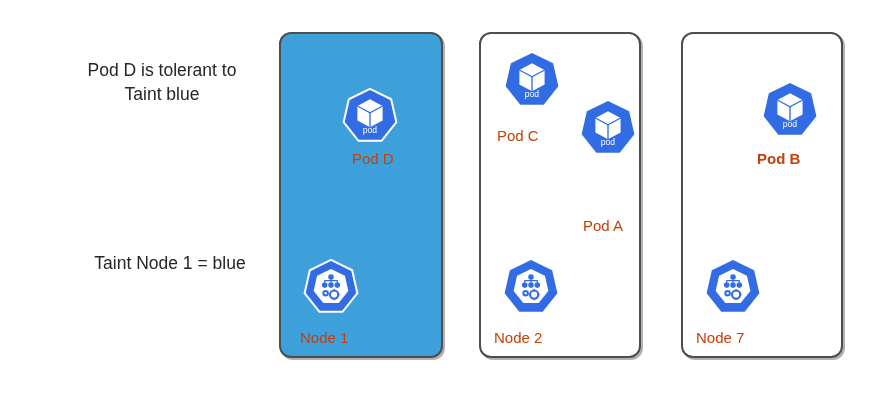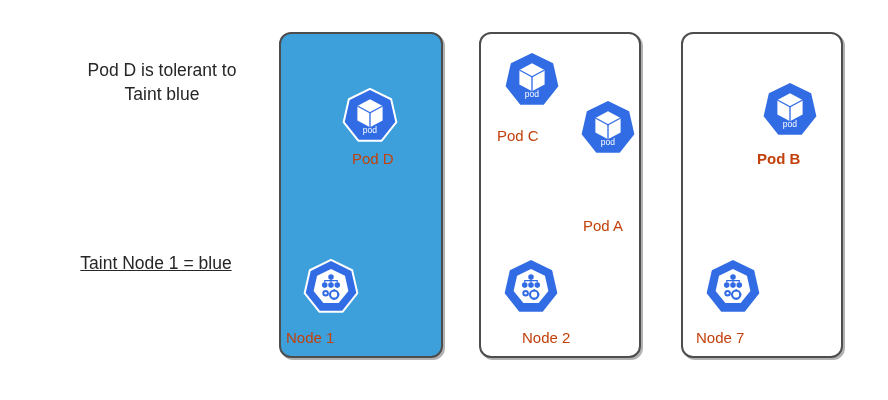--- a/index.html
+++ b/index.html
@@ -30,24 +30,23 @@
     color: #262626;
     text-align: center;
     white-space: pre-line;
   }
   #annotation-tolerant {
     left: 46px;
     top: 58px;
     width: 232px;
   }
   #annotation-taint {
-    left: 40px;
+    left: 54px;
     top: 251px;
     width: 232px;
-    text-decoration: underline;
   }
 
   
   .node-box {
     position: absolute;
     box-sizing: border-box;
     border: 2px solid #4d4d4d;
     border-radius: 12px;
     background: #ffffff;
     box-shadow: 2px 2px 0 rgba(0,0,0,0.30);
@@ -126,21 +125,21 @@
         <circle cx="33.5" cy="39.5" r="4.6"></circle>
       </g>
       <g fill="#326CE5">
         <rect x="32.7" y="33.6" width="1.8" height="2.4"></rect>
         <rect x="32.7" y="43" width="1.8" height="2.4"></rect>
         <rect x="27.6" y="38.6" width="2.4" height="1.8"></rect>
         <rect x="37" y="38.6" width="2.4" height="1.8"></rect>
       </g>
     </svg>
   </div>
-  <div class="item-label" style="left:286px; top:327px;">Node 1</div>
+  <div class="item-label" style="left:300px; top:327px;">Node 1</div>
 
   <div class="node-box" style="left:479px; top:32px; width:162px; height:326px;"></div>
 
   <div class="k8s-icon" style="left:505px; top:52px;">
     <svg viewBox="0 0 60 60" xmlns="http://www.w3.org/2000/svg">
       <polygon points="30,1 53.5,12.5 59.3,38 43,58.5 17,58.5 0.7,38 6.5,12.5" fill="#326CE5"></polygon>
       <g fill="#ffffff">
         <polygon points="30,12.5 44,20 44,36 30,43.5 16,36 16,20"></polygon>
       </g>
       <g stroke="#326CE5" stroke-width="1.5" fill="none">
@@ -187,21 +186,21 @@
         <circle cx="33.5" cy="39.5" r="4.6"></circle>
       </g>
       <g fill="#326CE5">
         <rect x="32.7" y="33.6" width="1.8" height="2.4"></rect>
         <rect x="32.7" y="43" width="1.8" height="2.4"></rect>
         <rect x="27.6" y="38.6" width="2.4" height="1.8"></rect>
         <rect x="37" y="38.6" width="2.4" height="1.8"></rect>
       </g>
     </svg>
   </div>
-  <div class="item-label" style="left:494px; top:327px;margin-left:28px;">Node 2</div>
+  <div class="item-label" style="left:494px; top:327px;">Node 2</div>
 
   <div class="node-box" style="left:681px; top:32px; width:162px; height:326px;"></div>
 
   <div class="k8s-icon" style="left:763px; top:82px;">
     <svg viewBox="0 0 60 60" xmlns="http://www.w3.org/2000/svg">
       <polygon points="30,1 53.5,12.5 59.3,38 43,58.5 17,58.5 0.7,38 6.5,12.5" fill="#326CE5"></polygon>
       <g fill="#ffffff">
         <polygon points="30,12.5 44,20 44,36 30,43.5 16,36 16,20"></polygon>
       </g>
       <g stroke="#326CE5" stroke-width="1.5" fill="none">

